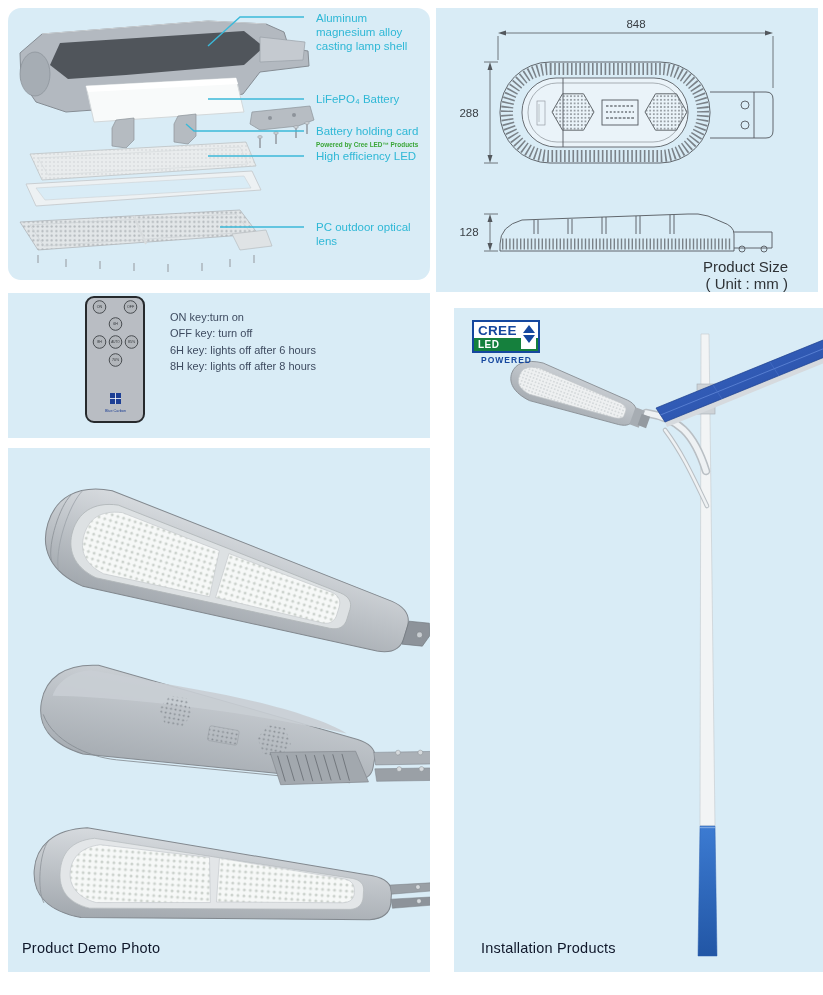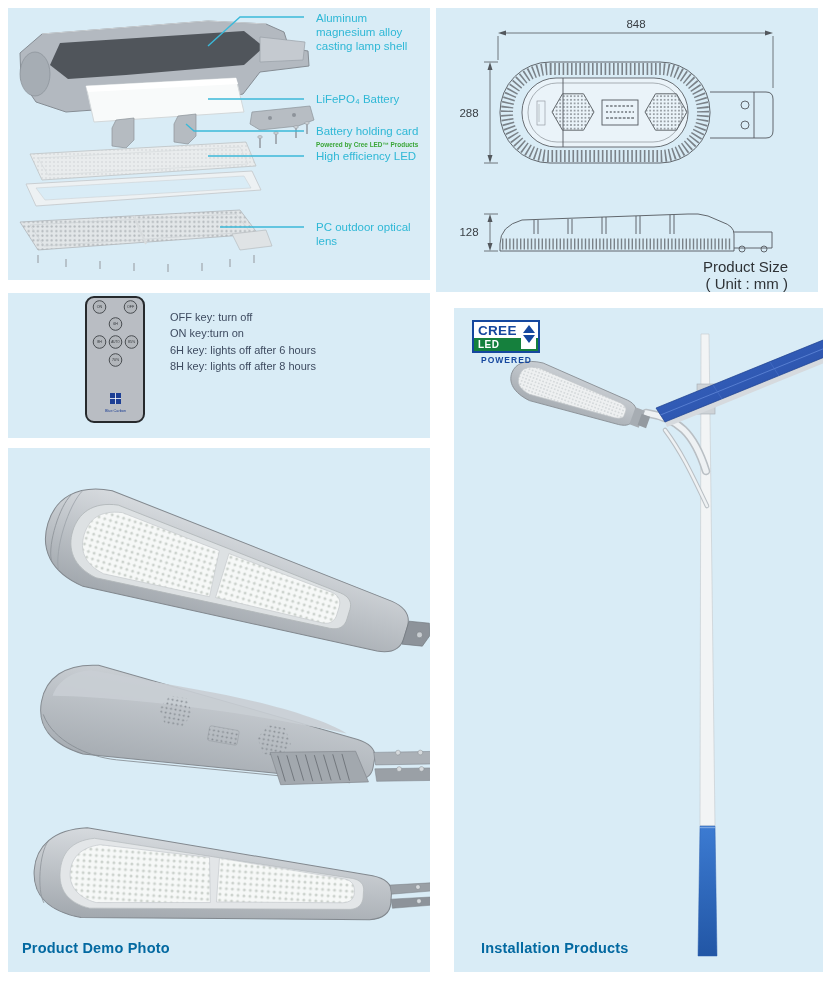--- a/index.html
+++ b/index.html
@@ -1,40 +1,40 @@
 <!DOCTYPE html>
 <html><head>
 <meta charset="utf-8">
 <style>
   html,body{margin:0;padding:0;background:#ffffff;}
   body{font-family:"Liberation Sans","DejaVu Sans",sans-serif;}
   .page{position:relative;width:823px;height:995px;background:#ffffff;overflow:hidden;}
   .panel{position:absolute;background:#d9ecf6;}
-  .panel-exploded{left:8px;top:8px;width:422px;height:272px;}
+  .panel-exploded{left:8px;top:8px;width:422px;height:272px;border-radius:13px;}
   .panel-size{left:436px;top:8px;width:382px;height:284px;}
   .panel-remote{left:8px;top:293px;width:422px;height:145px;}
   .panel-demo{left:8px;top:448px;width:422px;height:524px;}
   .panel-install{left:436px;top:308px;width:382px;height:664px;margin-left:18px;}
   .abs{position:absolute;}
   svg{display:block;}
   svg text{font-family:"Liberation Sans","DejaVu Sans",sans-serif;}
   
   .callout{position:absolute;left:308px;width:112px;color:#2fb8d6;font-size:11.5px;line-height:1.22;}
   .callout.green{color:#3aa637;font-size:6.4px;font-weight:bold;width:114px;line-height:1.1;}
   
   .tech{stroke:#53585d;stroke-width:.9;fill:none;}
   .dimline{stroke:#53585d;stroke-width:.8;}
   .dimtxt{font-size:11.5px;fill:#393e43;}
   .sizetitle{font-size:15px;fill:#2e3236;}
   
   .remote-body{position:absolute;left:77px;top:3px;width:60px;height:127px;background:#b9bdc3;border:2.5px solid #26292c;border-radius:9px;box-sizing:border-box;}
   .instructions{position:absolute;left:162px;top:16px;color:#3e4b60;font-size:11px;}
   .instructions div{line-height:16.3px;white-space:nowrap;}
   
-  .caption{position:absolute;color:#0369a1;font-size:14.5px;font-weight:700;letter-spacing:.2px;}
+  .caption{position:absolute;color:#0f172a;font-size:14.5px;font-weight:400;letter-spacing:.2px;}
   
   .cree-wrap{position:absolute;left:18px;top:12px;width:78px;}
   .cree-box{position:relative;width:64px;border:2.5px solid #15479e;background:#fff;box-sizing:content-box;}
   .cree-row1{height:16px;display:flex;align-items:center;padding-left:4px;font-size:13.5px;font-weight:800;color:#15479e;letter-spacing:.3px;}
   .cree-row2{height:13px;background:#15803d;color:#fff;display:flex;align-items:center;padding-left:4px;font-size:10px;font-weight:700;letter-spacing:.5px;}
   .cree-diamond{position:absolute;right:2px;top:2px;width:15px;height:25px;background:#fff;display:flex;flex-direction:column;align-items:center;gap:2px;padding-top:1px;box-sizing:border-box;}
   .tri-up{width:0;height:0;border-left:6px solid transparent;border-right:6px solid transparent;border-bottom:8px solid #15479e;}
   .tri-down{width:0;height:0;border-left:6px solid transparent;border-right:6px solid transparent;border-top:8px solid #15479e;}
   .cree-powered{margin-top:2px;text-align:center;width:69px;font-size:8.5px;font-weight:800;color:#15479e;letter-spacing:1px;}
 </style>
@@ -251,22 +251,22 @@
         </g>
         <g>
           <rect x="23" y="95" width="11" height="11" fill="#1d3f94"></rect>
           <line x1="23" y1="100.5" x2="34" y2="100.5" stroke="#ffffff" stroke-width=".8"></line>
           <line x1="28.5" y1="95" x2="28.5" y2="106" stroke="#ffffff" stroke-width=".8"></line>
           <text x="28.5" y="113.5" text-anchor="middle" font-size="3.8" fill="#1d3f94">Blue Carbon</text>
         </g>
       </svg>
     </div>
     <div class="instructions">
+      <div>ON key:turn on</div>
       <div>OFF key: turn off</div>
-      <div>ON key:turn on</div>
       <div>6H key: lights off after 6 hours</div>
       <div>8H key: lights off after 8 hours</div>
     </div>
   </section>
 
   <section class="panel panel-demo">
     <svg class="abs" style="left:0;top:0" width="422" height="524" viewBox="0 0 422 524">
 
       <g transform="translate(28,6) rotate(17 40 80)">
         <path d="M62 28 C26 32 10 52 10 78 C10 104 26 124 62 128 L362 104 C378 102 384 94 384 84 L384 72 C384 62 378 54 362 52 Z" fill="url(#lampBody)" stroke="#82888e" stroke-width="1"></path>

